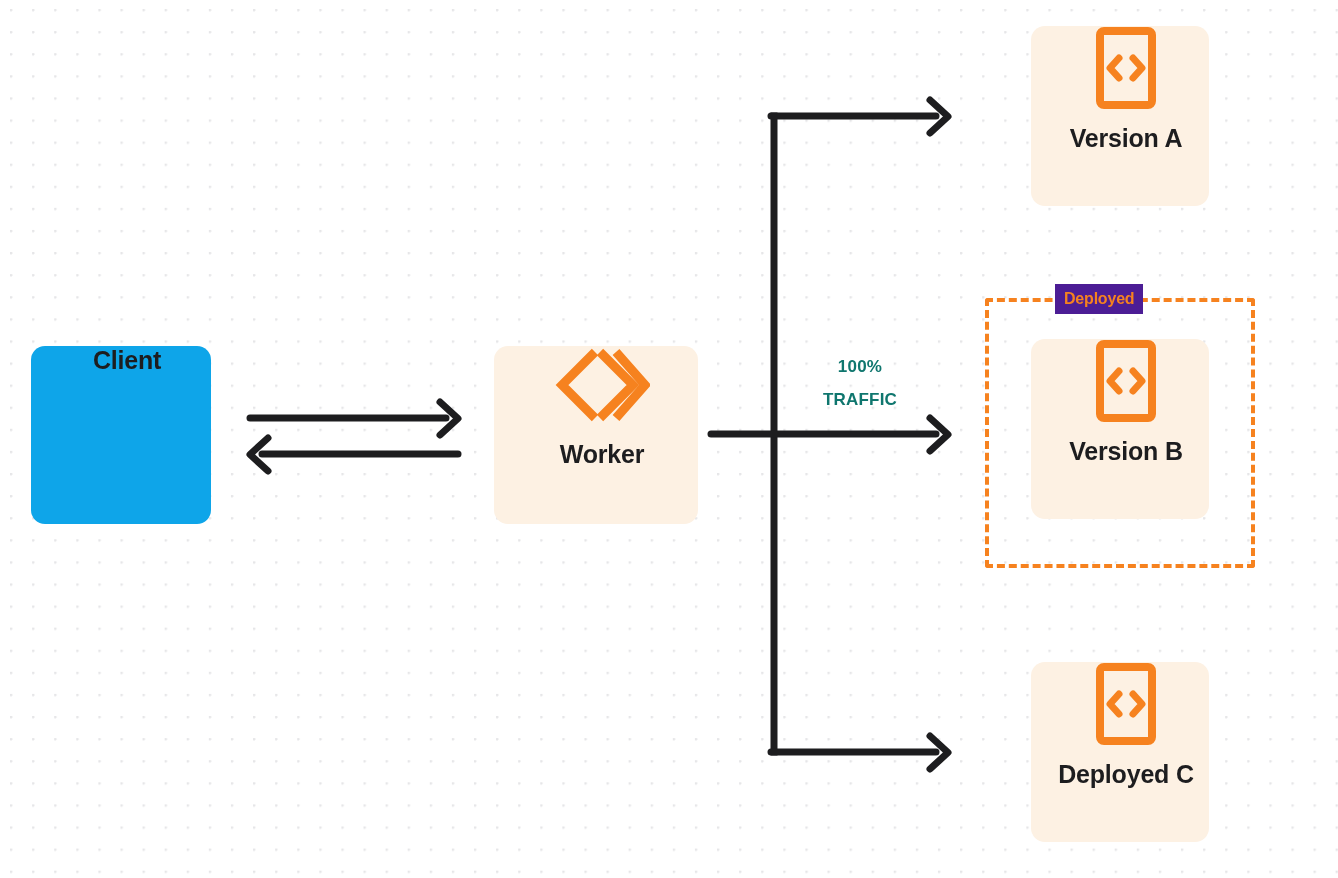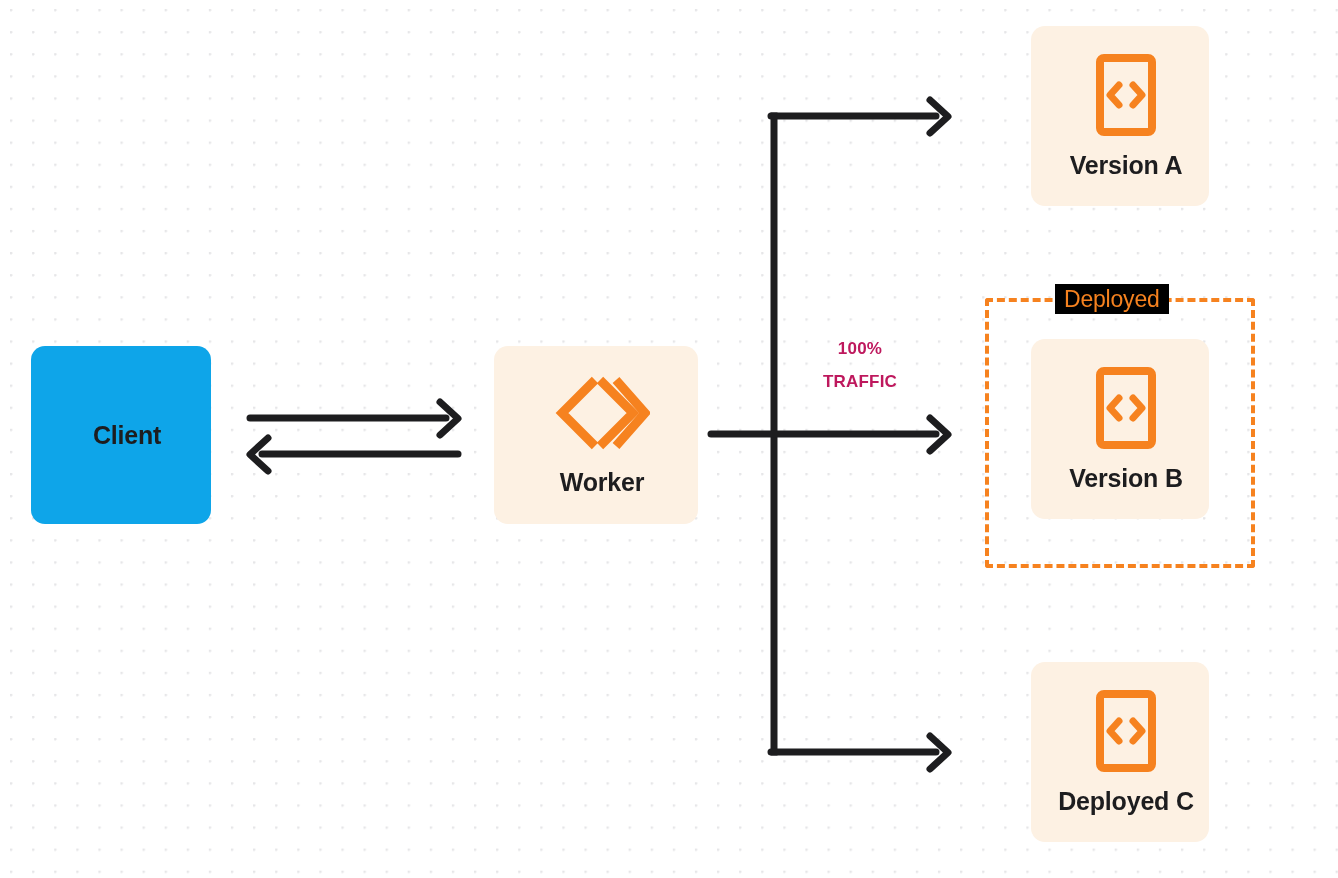--- a/index.html
+++ b/index.html
@@ -29,21 +29,20 @@
     background-position: 10px 9px;
   }
 
   
   .node {
     position: absolute;
     border-radius: 14px;
     display: flex;
     flex-direction: column;
     align-items: center;
-    justify-content: center;
     box-sizing: border-box;
     padding-left: 12px;
   }
   .node-label {
     font-weight: bold;
     color: #1d1d1f;
     letter-spacing: -0.2px;
     white-space: nowrap;
   }
 
@@ -99,40 +98,40 @@
     width: 270px;
     height: 270px;
     border: 4px dashed #f6821f;
     border-radius: 3px;
     box-sizing: border-box;
   }
   #deployed-label {
     position: absolute;
     left: 1055px;
     top: 284px;
-    font-size: 23px;
-    font-weight: normal;
+    font-size: 16px;
+    font-weight: bold;
     color: #f6821f;
-    background: #000000;
+    background: #4c1d95;
     padding: 0 9px;
     line-height: 30px;
     white-space: nowrap;
     letter-spacing: -0.2px;
   }
 
   
   #traffic-label {
     position: absolute;
     left: 790px;
-    top: 332px;
+    top: 350px;
     width: 140px;
     text-align: center;
     font-size: 17px;
     font-weight: bold;
-    color: #be185d;
+    color: #0f766e;
     line-height: 33px;
     letter-spacing: 0.2px;
   }
 
   
   #connectors {
     position: absolute;
     left: 0;
     top: 0;
     width: 1338px;

